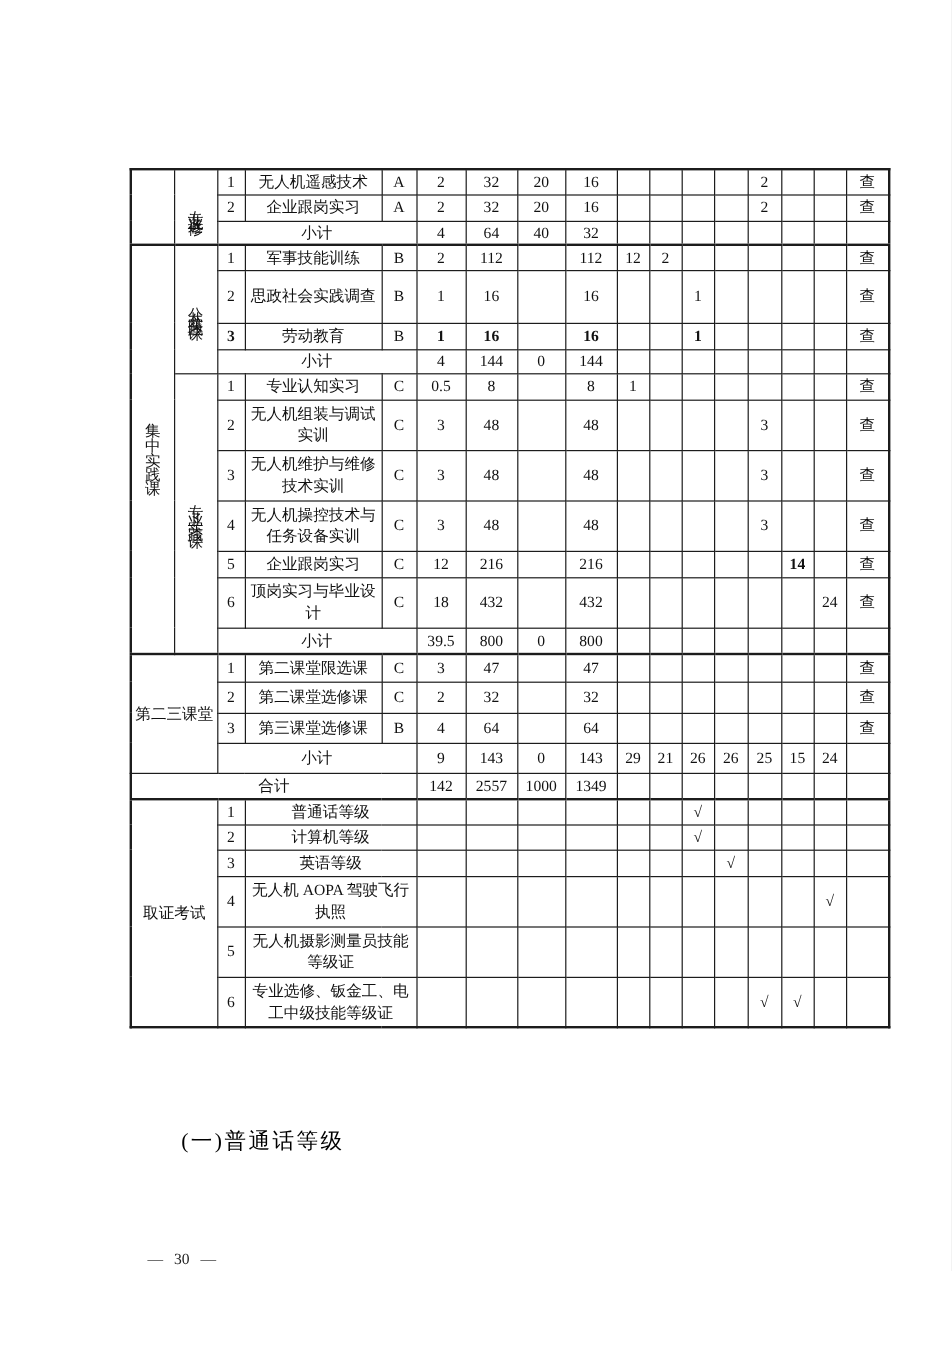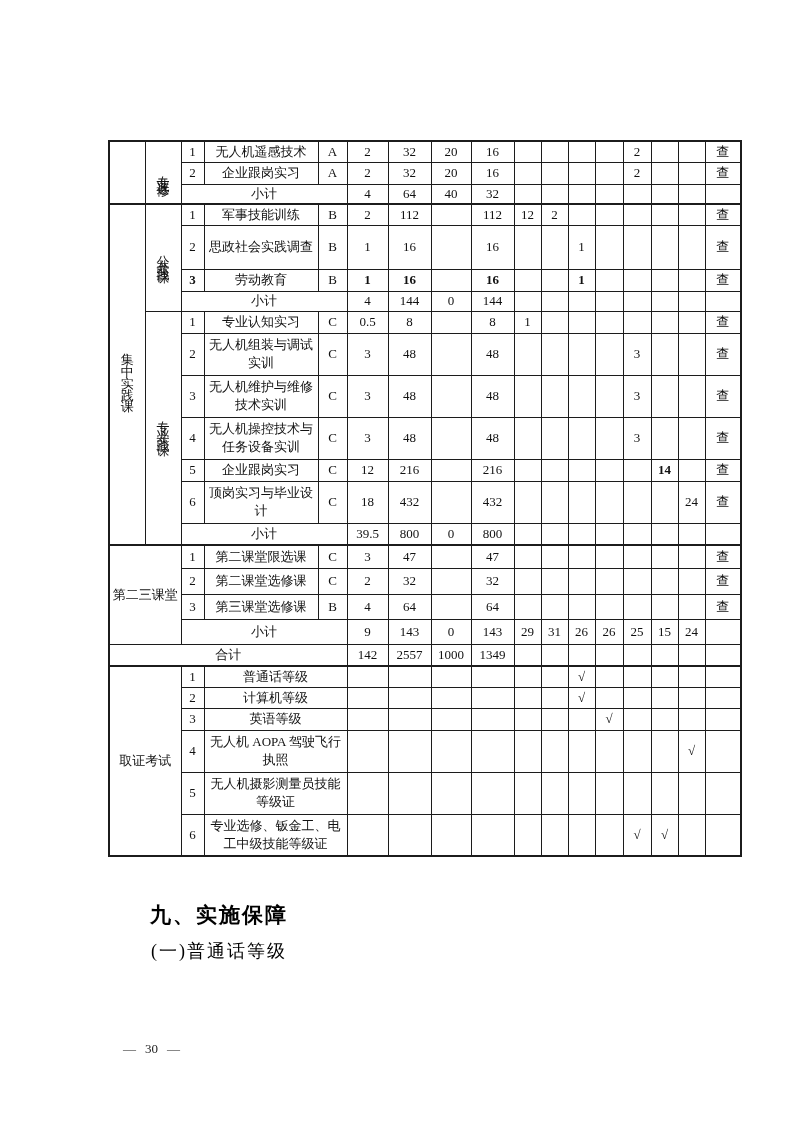--- a/index.html
+++ b/index.html
@@ -394,21 +394,21 @@
     <td></td>
     <td>查</td>
   </tr>
   <tr style="height:25px">
     <td colspan="3">小计</td>
     <td>9</td>
     <td>143</td>
     <td>0</td>
     <td>143</td>
     <td>29</td>
-    <td>31</td>
+    <td>21</td>
     <td>26</td>
     <td>26</td>
     <td>25</td>
     <td>15</td>
     <td>24</td>
     <td></td>
   </tr>
 
   <tr style="height:22px">
     <td colspan="5">合计</td>
@@ -519,21 +519,20 @@
     <td></td>
     <td></td>
     <td>√</td>
     <td>√</td>
     <td></td>
     <td></td>
   </tr>
 </tbody>
     </table>
 
-<div class="heading1">九、实施保障</div>
 <div class="heading2">(一)普通话等级</div>
 
 <div class="footer">
   <span class="dash">—</span>
   <span class="pnum">30</span>
   <span class="dash">—</span>
 </div>
 
 </div>
 

